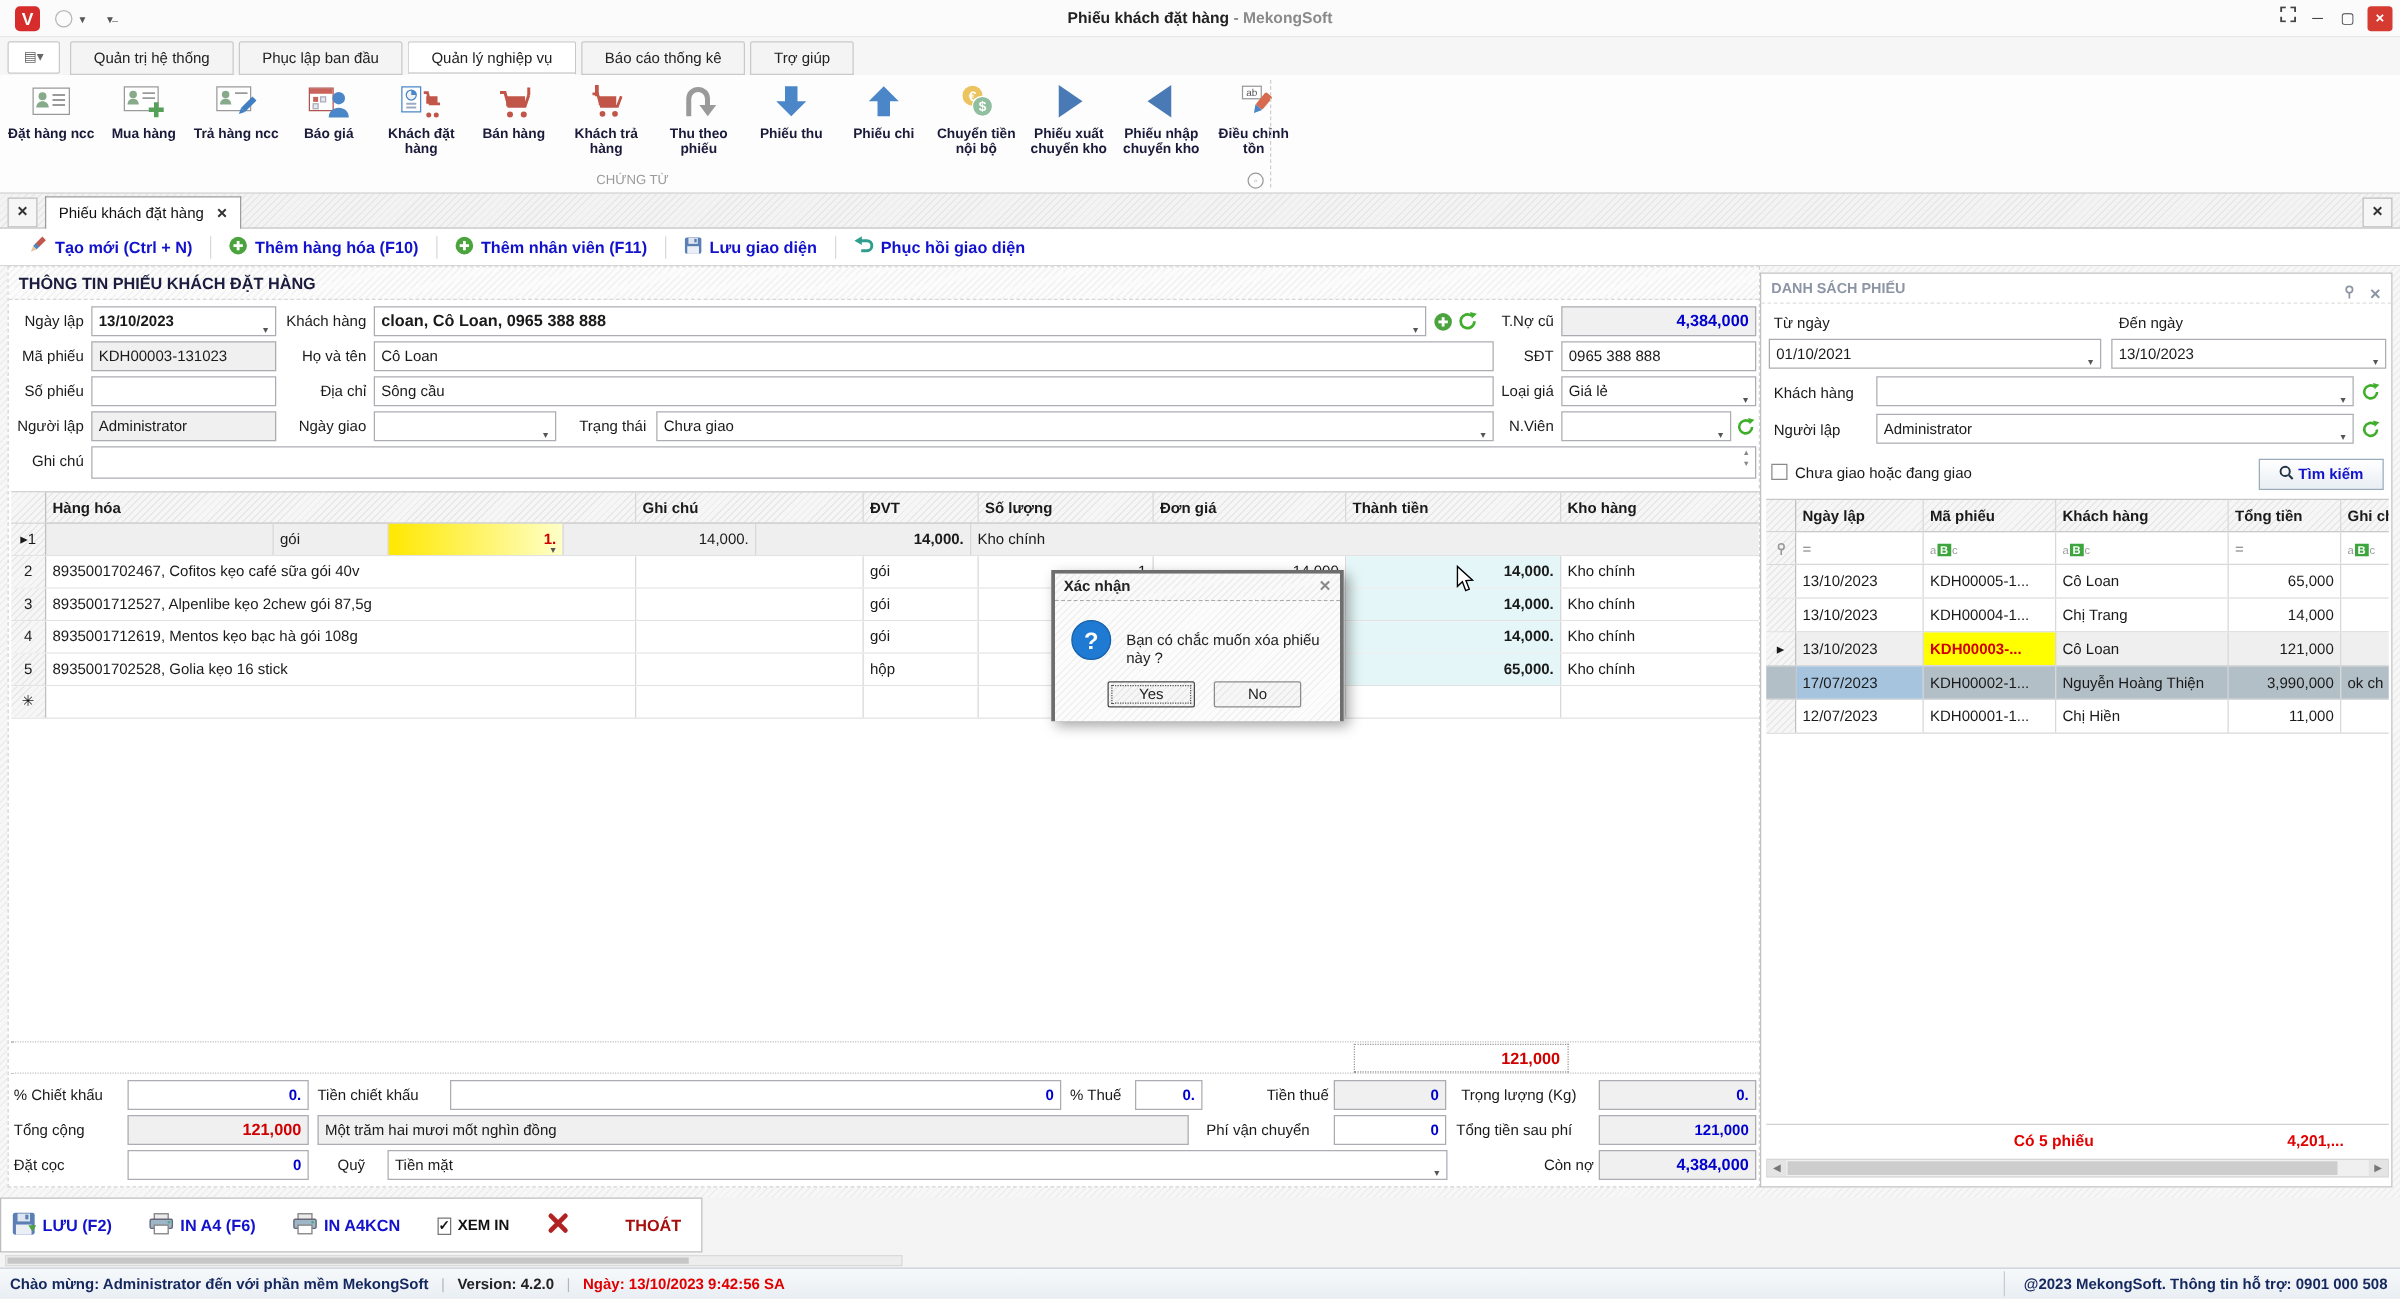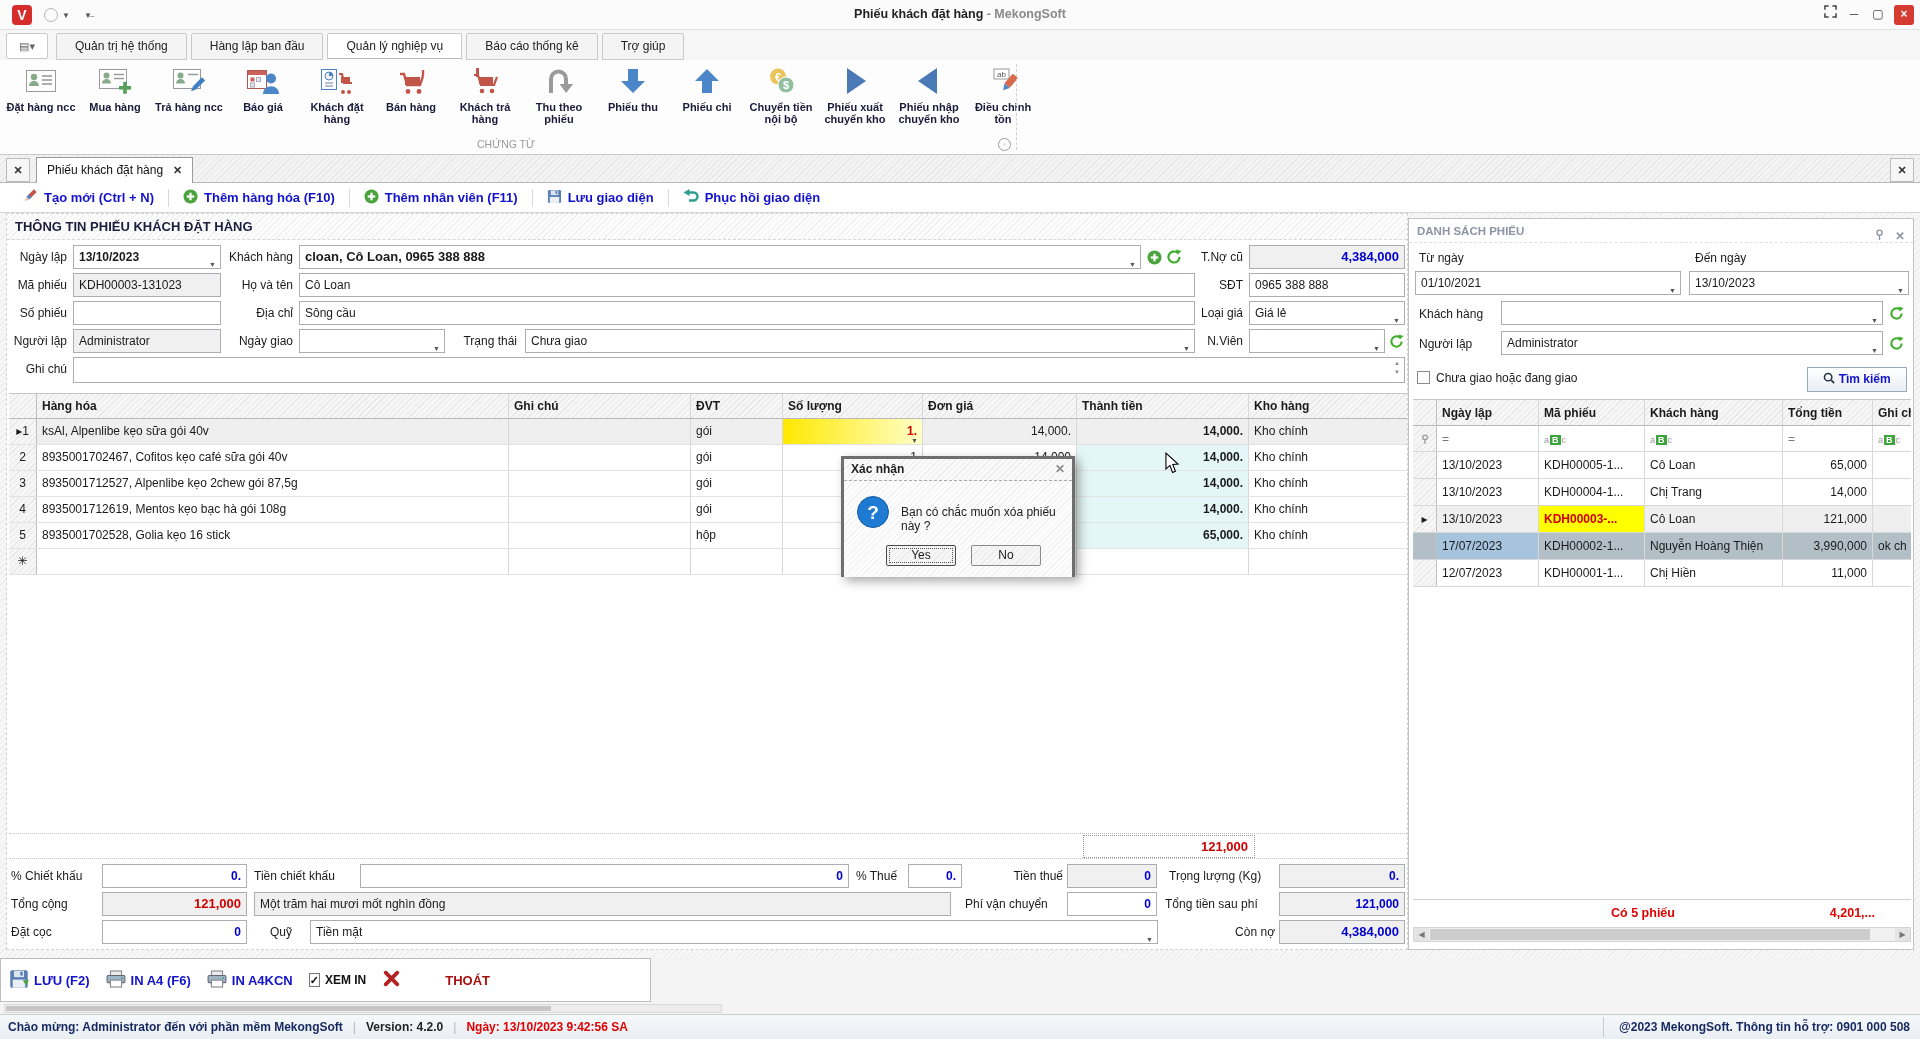--- a/index.html
+++ b/index.html
@@ -117,21 +117,21 @@
 .abc i { font-style:normal; color:#999; font-size:9px; }
 .abc b { background:#3da53d; color:#fff; font-size:9px; padding:0 2px; margin:0 1px; }
 #rp-footer { position:absolute; left:4px; top:680px; width:498px; height:26px; border-top:1px solid #d0d0d0; }
 #rp-count { position:absolute; left:130px; width:200px; text-align:center; line-height:26px; color:#e00000; font-weight:bold; font-size:12.5px; }
 #rp-sum { position:absolute; left:370px; width:92px; text-align:right; line-height:26px; color:#e00000; font-weight:bold; font-size:12.5px; }
 #rp-scroll { position:absolute; left:4px; top:708px; width:498px; height:15px; background:#f0f0f0; border:1px solid #d5d5d5; }
 .sc-btn { position:absolute; top:0; width:15px; height:13px; background:#e4e4e4; color:#777; font-size:8px; text-align:center; line-height:13px; }
 #rp-thumb { position:absolute; left:16px; top:1px; width:440px; height:11px; background:#cdcdcd; }
 
 
-#footerbar { position:absolute; left:0; top:958px; width:651px; height:44px; background:#fff; border:1px solid #bdbdbd; display:flex; align-items:center; padding-left:8px; }
+#footerbar { position:absolute; left:0; top:958px; width:562px; height:44px; background:#fff; border:1px solid #bdbdbd; display:flex; align-items:center; padding-left:8px;justify-content:space-between; }
 .fb-btn { display:flex; align-items:center; gap:5px; margin-right:16px; font-weight:bold; font-size:13px; color:#1212cc; }
 .fb-btn.dark { color:#111; font-size:12px; }
 .fb-btn.exit { color:#a81010;gap:44px; }
 .chk { width:13px; height:13px; border:1px solid #777; background:#fff; font-size:11px; line-height:11px; text-align:center; color:#111; }
 #hscroll { position:absolute; left:4px; top:1004px; width:718px; height:9px; background:#ededed; border:1px solid #dadada; }
 #hthumb { position:absolute; left:1px; top:1px; width:545px; height:5px; background:#c6c6c6; }
 
 
 #statusbar { position:absolute; left:0; top:1014px; width:1920px; height:25px; background:linear-gradient(#f6f9fb,#e9eef3); border-top:1px solid #c8cfd6; line-height:24px; }
 #sb-left { position:absolute; left:8px; display:flex; gap:10px; }
@@ -161,21 +161,21 @@
   </div>
   <div class="win-btn" style="right:56px">─</div>
   <div class="win-btn" style="right:32px">▢</div>
   <div class="win-btn" id="btn-close" style="right:6px">×</div>
 </div>
 
 <div id="menubar">
   <div id="menu-launcher">▤▾</div>
   <div id="menu-tabs">
         <div class="menu-tab">Quản trị hệ thống</div>
-        <div class="menu-tab">Hàng lập ban đầu</div>
+        <div class="menu-tab">Phục lập ban đầu</div>
         <div class="menu-tab active">Quản lý nghiệp vụ</div>
         <div class="menu-tab">Báo cáo thống kê</div>
         <div class="menu-tab">Trợ giúp</div>
       </div>
 </div>
 
 <div id="toolbar">
   <div id="tb-items">
         <div class="tb-item">
           <div class="ic">
@@ -462,21 +462,20 @@
             <div class="ig-cell c-name" style="text-align: left; font-weight: bold;">Hàng hóa</div>
             <div class="ig-cell c-note" style="text-align: left; font-weight: bold;">Ghi chú</div>
             <div class="ig-cell c-unit" style="text-align: left; font-weight: bold;">ĐVT</div>
             <div class="ig-cell c-qty" style="text-align: left; font-weight: bold;">Số lượng</div>
             <div class="ig-cell c-price" style="text-align: left; font-weight: bold;">Đơn giá</div>
             <div class="ig-cell c-amt" style="text-align: left; font-weight: bold;">Thành tiền</div>
             <div class="ig-cell c-wh" style="text-align: left; font-weight: bold;">Kho hàng</div>
           </div>
           <div class="ig-row active">
             <div class="ig-cell c-ind">▸1</div>
-            <div class="ig-cell c-name">ksAl, Alpenlibe kẹo sữa gói 40v</div>
             <div class="ig-cell c-note"></div>
             <div class="ig-cell c-unit">gói</div>
             <div class="ig-cell c-qty qty-hl">1.<span class="dd">▼</span></div>
             <div class="ig-cell c-price">14,000.</div>
             <div class="ig-cell c-amt">14,000.</div>
             <div class="ig-cell c-wh">Kho chính</div>
           </div>
           <div class="ig-row">
             <div class="ig-cell c-ind">2</div>
             <div class="ig-cell c-name">8935001702467, Cofitos kẹo café sữa gói 40v</div>

